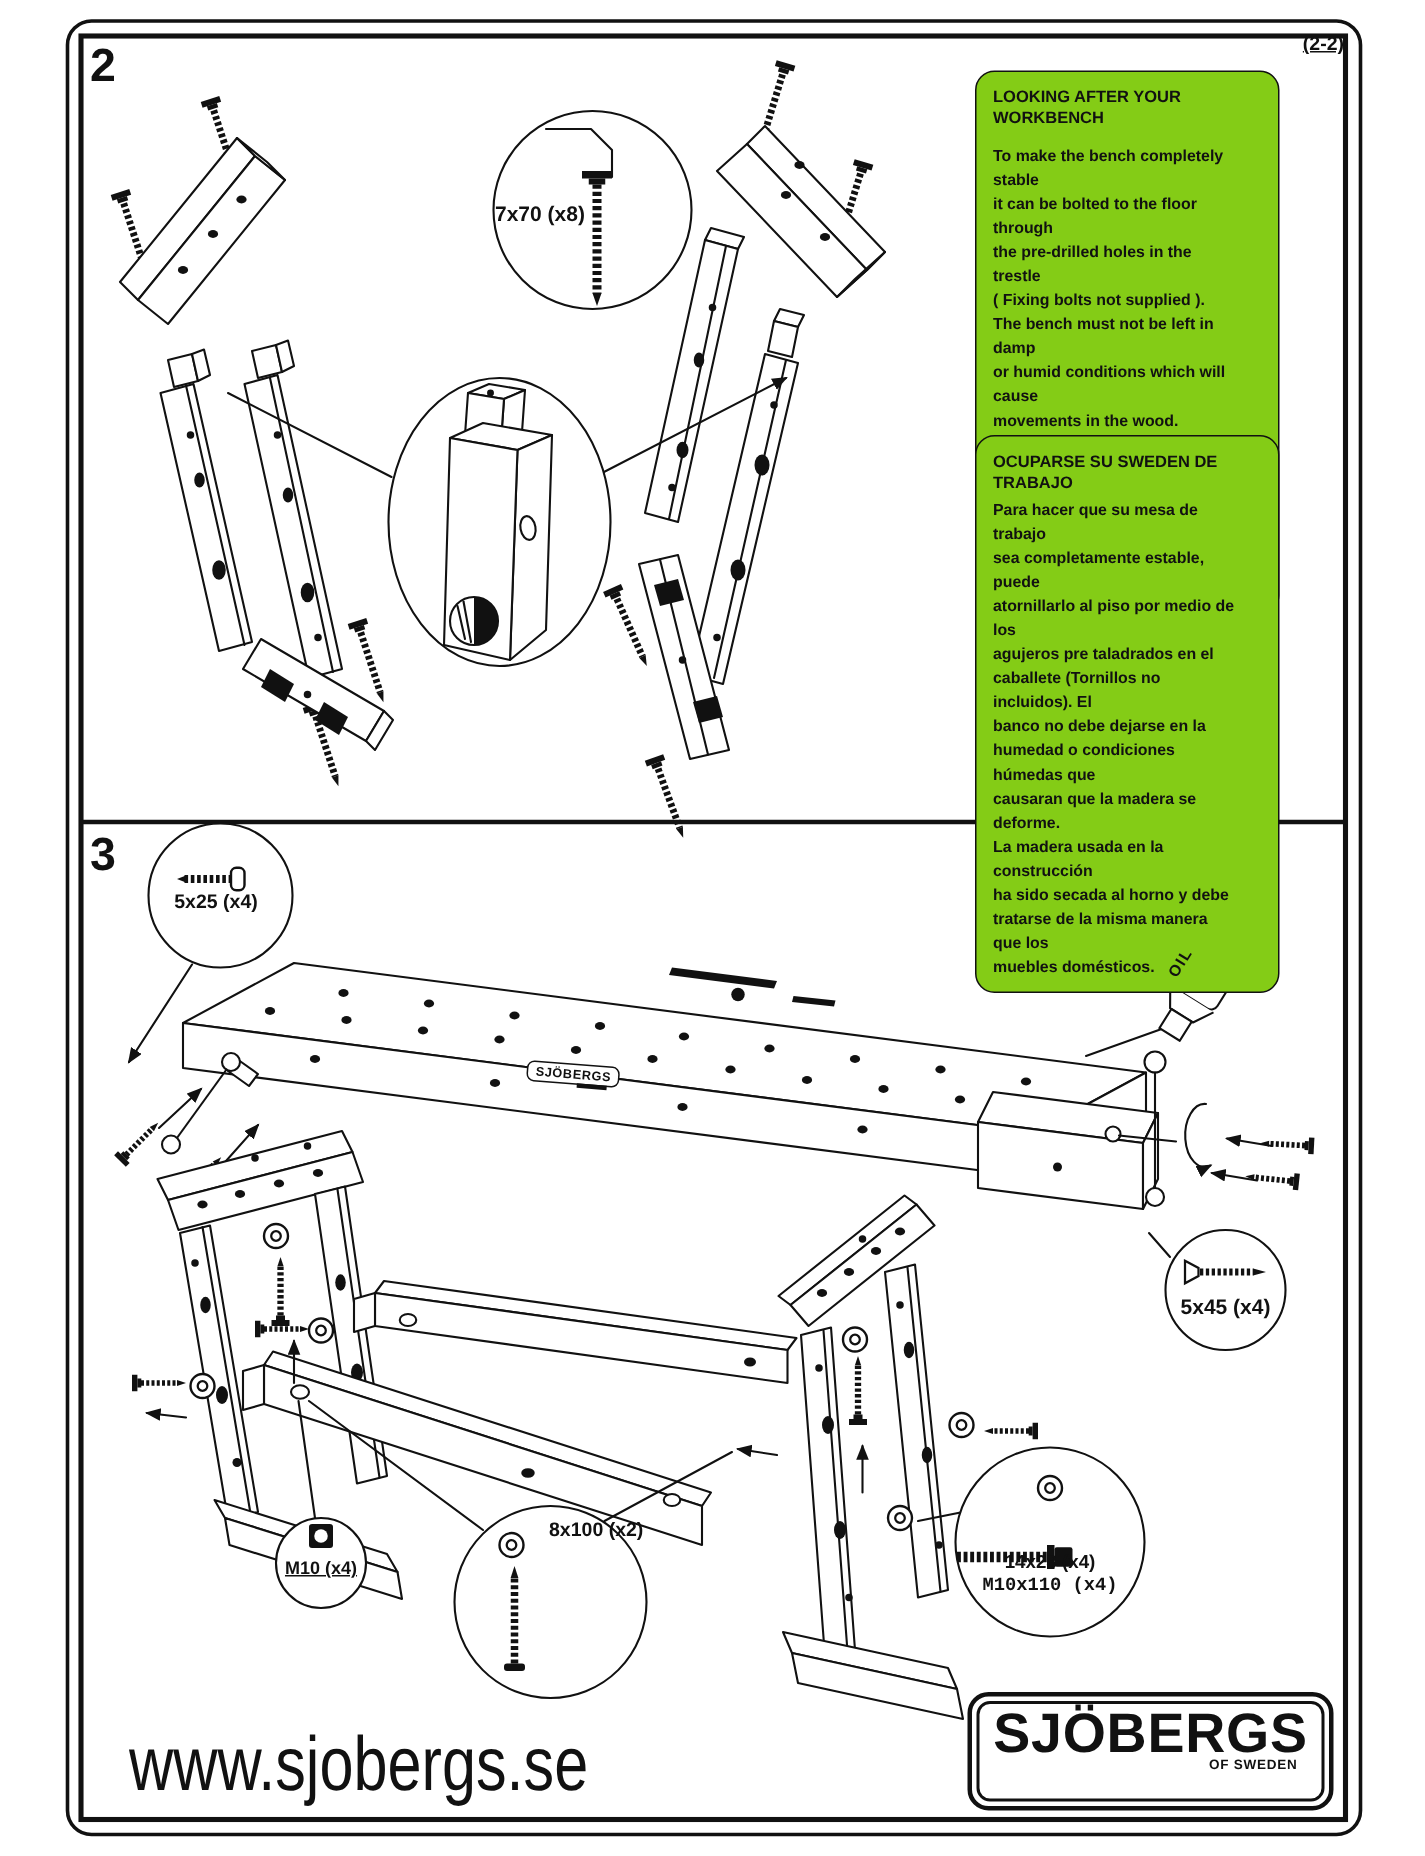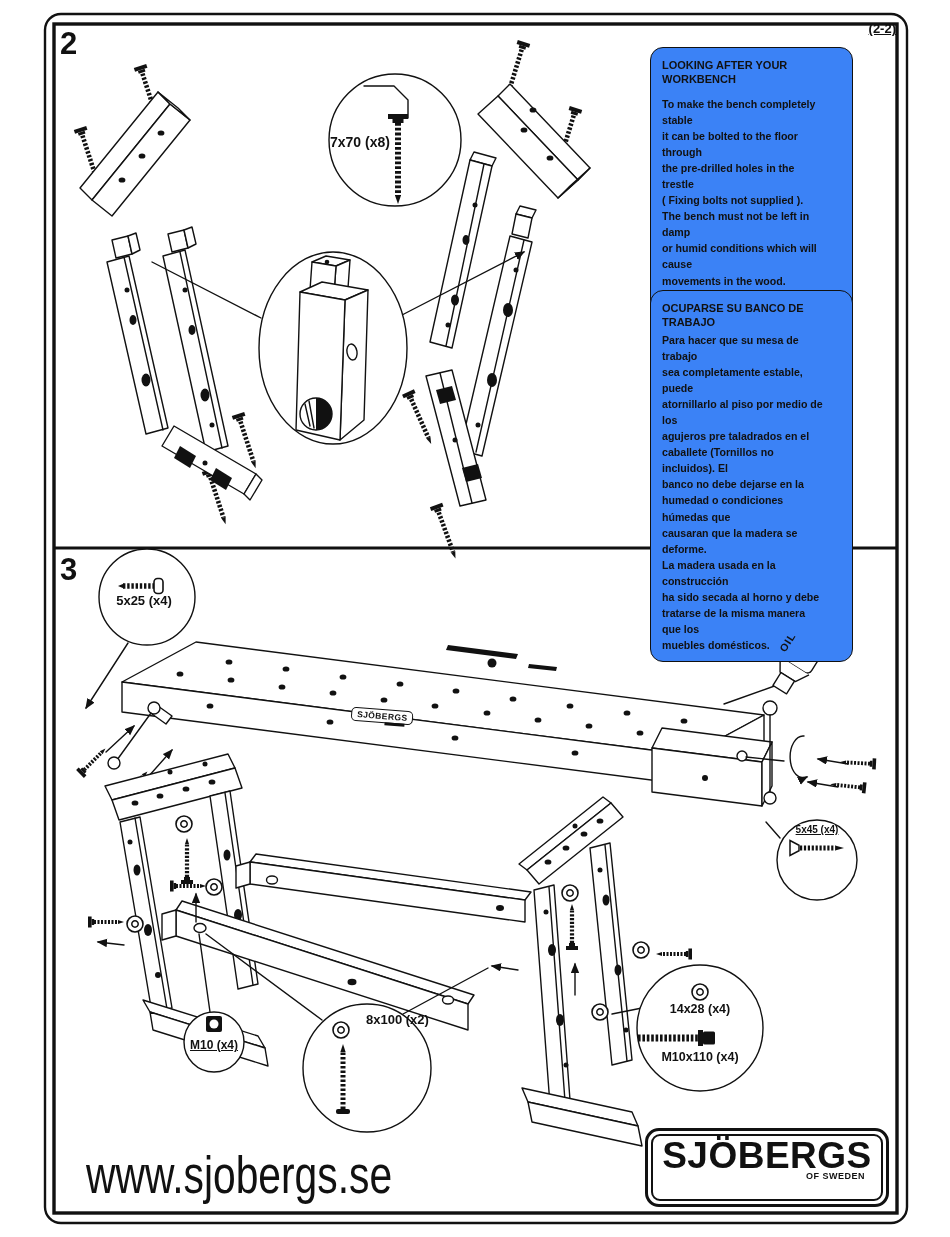--- a/index.html
+++ b/index.html
@@ -7,21 +7,21 @@
         font-family:"Liberation Sans",sans-serif;color:#111;}
   svg.art{position:absolute;left:0;top:0;}
   .ln{stroke:#111;stroke-width:1.4;fill:none;stroke-linejoin:round;stroke-linecap:round;}
   .fw{stroke:#111;stroke-width:1.4;fill:#fff;stroke-linejoin:round;}
   .fk{fill:#111;stroke:none;}
   .lbl{position:absolute;font-weight:bold;color:#111;white-space:nowrap;}
   .ctr{text-align:center;}
   .page-marker{left:840px;top:21px;width:56px;font-size:13px;text-align:right;text-decoration:underline;}
   .step-num{font-size:31px;letter-spacing:1px;}
   .care{position:absolute;left:650px;width:203px;border:1.6px solid #111;border-radius:13px;
-        background:#3b82f6;box-sizing:border-box;padding:11px 26px 8px 11px;}
+        background:#84cc16;box-sizing:border-box;padding:11px 26px 8px 11px;}
   .care h3{margin:0 0 9px 0;font-size:11px;line-height:1.25;}
   .care p{margin:0;font-size:10.6px;line-height:1.52;font-weight:bold;white-space:pre-line;}
   .care.es h3{margin-bottom:2px;}
   .oil{left:777px;top:636px;font-size:10.5px;letter-spacing:1px;transform:rotate(-58deg);}
   .plate{position:absolute;left:351px;top:709px;transform:rotate(4.5deg);}
   .plate-box{border:1.5px solid #111;border-radius:5px;font-size:8.5px;font-weight:bold;
              padding:1px 5px;letter-spacing:.4px;background:#fff;}
   .plate-bar{width:20px;height:3px;background:#111;margin:-1px 8px 0 auto;}
   .website{left:86px;top:1146px;font-size:51px;font-weight:normal;letter-spacing:0;
            transform:scaleX(.8);transform-origin:left center;}
@@ -411,42 +411,42 @@
 ( Fixing bolts not supplied ).
 The bench must not be left in damp
 or humid conditions which will cause
 movements in the wood.
 The wood used in the construction
 has been kiln dried and should be
 treated in the same way as domestic
 furniture.</p>
   </div>
   <div class="care es" style="top:290px;">
-    <h3>OCUPARSE SU BANCO DE TRABAJO</h3>
+    <h3>OCUPARSE SU SWEDEN DE TRABAJO</h3>
     <p>Para hacer que su mesa de trabajo
 sea completamente estable, puede
 atornillarlo al piso por medio de los
 agujeros pre taladrados en el
 caballete (Tornillos no incluidos). El
 banco no debe dejarse en la
 humedad o condiciones húmedas que
 causaran que la madera se deforme.
 La madera usada en la construcción
 ha sido secada al horno y debe
 tratarse de la misma manera que los
 muebles domésticos.</p>
   </div>
 
   <div class="lbl" style="left:330px;top:134px;font-size:14px;">7x70 (x8)</div>
   <div class="lbl ctr" style="left:94px;top:593px;width:100px;font-size:13px;">5x25 (x4)</div>
-  <div class="lbl ctr" style="left:767px;top:824px;width:100px;font-size:10px;text-decoration:underline;">5x45 (x4)</div>
+  <div class="lbl ctr" style="left:767px;top:863px;width:100px;font-size:14px;">5x45 (x4)</div>
   <div class="lbl ctr" style="left:164px;top:1038px;width:100px;font-size:12px;text-decoration:underline;">M10 (x4)</div>
   <div class="lbl" style="left:366px;top:1012px;font-size:13px;">8x100 (x2)</div>
-  <div class="lbl ctr" style="left:650px;top:1002px;width:100px;font-size:12.5px;">14x28 (x4)</div>
-  <div class="lbl ctr" style="left:640px;top:1050px;width:120px;font-size:12.5px;">M10x110 (x4)</div>
+  <div class="lbl ctr" style="left:650px;top:1034px;width:100px;font-size:12.5px;">14x28 (x4)</div>
+  <div class="lbl ctr" style="left:640px;top:1050px;width:120px;font-size:12.5px;font-family:Liberation Mono, monospace;">M10x110 (x4)</div>
   <div class="lbl oil">OIL</div>
 
   <div class="plate">
     <div class="plate-box">SJÖBERGS</div>
     <div class="plate-bar"></div>
   </div>
 
   <div class="lbl website">www.sjobergs.se</div>
 
   <div class="logo">

